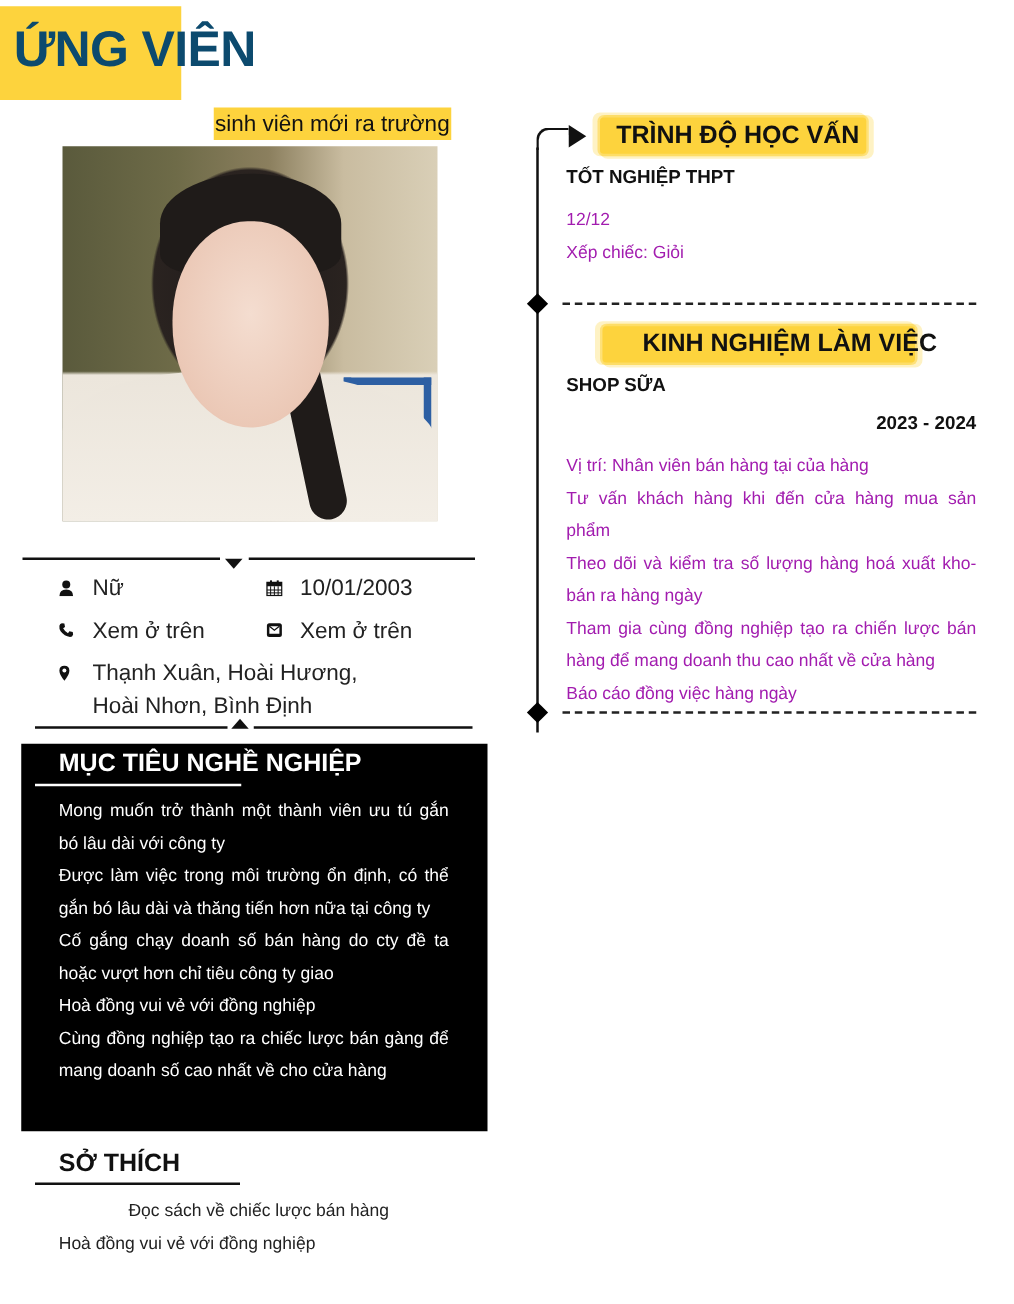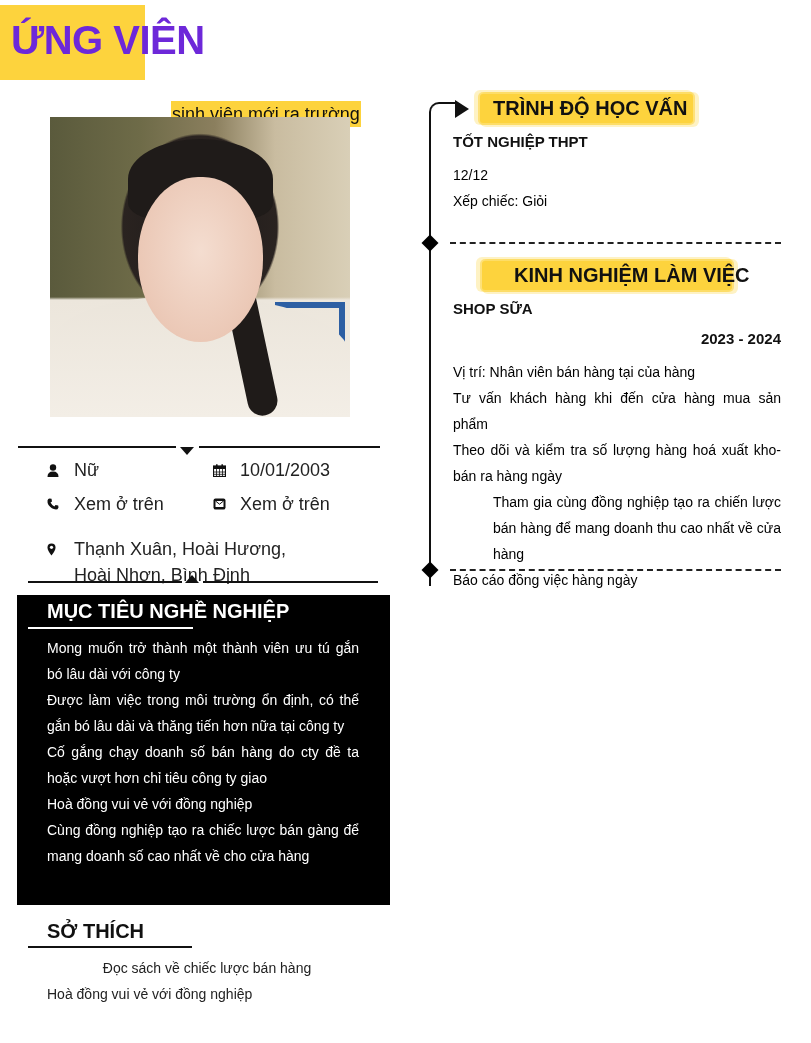--- a/index.html
+++ b/index.html
@@ -1,22 +1,22 @@
 <!DOCTYPE html>
 <html><head>
   <meta charset="utf-8">
   <style>
     * { margin: 0; padding: 0; box-sizing: border-box; }
     html, body { width: 811px; height: 1043px; background: #ffffff; overflow: hidden; }
     body { position: relative; font-family: "Liberation Sans", sans-serif; color: #111; }
 
     
     .name-bg { position: absolute; left: 0; top: 5px; width: 145px; height: 75px; background: #fdd33d; }
-    .name-text { position: absolute; left: 11px; top: 18px; font-size: 40px; font-weight: bold; color: #6d28d9; letter-spacing: -0.5px; white-space: nowrap; }
-    .subtitle { position: absolute; left: 171px; top: 86px; height: 26px; padding: 0 1px; background: #fdd33d; font-size: 18px; line-height: 26px; color: #111; white-space: nowrap; margin-top: 15px; }
+    .name-text { position: absolute; left: 11px; top: 18px; font-size: 40px; font-weight: bold; color: #0c4a6e; letter-spacing: -0.5px; white-space: nowrap; }
+    .subtitle { position: absolute; left: 171px; top: 86px; height: 26px; padding: 0 1px; background: #fdd33d; font-size: 18px; line-height: 26px; color: #111; white-space: nowrap; }
 
     
     .photo { position: absolute; left: 50px; top: 117px; width: 300px; height: 300px; overflow: hidden;
       background:
         radial-gradient(ellipse 70px 90px at 155px 130px, #f1d7c8 0%, #e6c4b2 60%, transparent 62%),
         radial-gradient(ellipse 110px 130px at 150px 110px, #1d1a1a 0%, #2a2320 70%, transparent 72%),
         linear-gradient(180deg, transparent 0%, transparent 60%, #ece6dc 61%, #f2ede4 100%),
         linear-gradient(90deg, #5a5a3c 0%, #6e6b48 30%, #8b7f5e 55%, #c9bca0 75%, #d9cfb7 100%);
     }
     .photo .shirt { position: absolute; left: 0; bottom: 0; width: 300px; height: 120px;
@@ -48,21 +48,21 @@
     .timeline-corner { position: absolute; left: 429px; top: 102px; width: 26px; height: 18px; border-top: 2px solid #111; border-left: 2px solid #111; border-top-left-radius: 10px; }
     .arrow-head { position: absolute; left: 455px; top: 100px; width: 0; height: 0; border-top: 9px solid transparent; border-bottom: 9px solid transparent; border-left: 14px solid #111; }
     .diamond { position: absolute; width: 12px; height: 12px; background: #000; transform: rotate(45deg); }
     .dash { position: absolute; height: 0; border-top: 2px dashed #222; }
 
     .brush { position: absolute; background: #fdd33d; border-radius: 3px;
       box-shadow: 0 0 0 2px rgba(253,211,61,0.55), 3px 1px 0 3px rgba(253,211,61,0.3), -3px -1px 0 3px rgba(253,211,61,0.3); }
     .brush-title { position: absolute; font-size: 20px; font-weight: bold; color: #111; white-space: nowrap; }
 
     .sub-head { position: absolute; font-size: 15px; font-weight: bold; color: #111; white-space: nowrap; }
-    .rtext { position: absolute; font-size: 14px; line-height: 26px; color: #000000; }
+    .rtext { position: absolute; font-size: 14px; line-height: 26px; color: #a21caf; }
   </style>
 </head>
 <body>
 
 <div class="name-bg"></div>
 <div class="name-text">ỨNG VIÊN</div>
 <div class="subtitle">sinh viên mới ra trường</div>
 
 <div class="photo" title="Ảnh chân dung ứng viên">
   <div class="blue"></div>
@@ -108,21 +108,21 @@
 <div class="info-item" style="left:213px; top:491px;">
   <span class="ico">
     <svg width="13" height="12" viewBox="0 0 13 12">
         <rect x="0.5" y="0.5" width="12" height="11" rx="2" fill="#111"></rect>
         <rect x="2.5" y="3" width="8" height="6" fill="#fff"></rect>
         <path d="M2.5 3 L6.5 6.2 L10.5 3" fill="none" stroke="#111" stroke-width="1"></path>
       </svg>
   </span>
   <span class="txt">Xem ở trên</span>
 </div>
-<div class="info-item" style="left:47px; top:536px;justify-content:flex-end;">
+<div class="info-item" style="left:47px; top:525px;justify-content:flex-end;">
   <span class="ico" style="align-items:center;">
     <svg width="9" height="13" viewBox="0 0 9 13">
         <path d="M4.5 0.5 Q8.5 0.5 8.5 4.5 Q8.5 7.5 4.5 12.5 Q0.5 7.5 0.5 4.5 Q0.5 0.5 4.5 0.5 Z" fill="#111"></path>
         <circle cx="4.5" cy="4.3" r="1.6" fill="#fff"></circle>
       </svg>
   </span>
   <span class="txt" style="width:240px;">Thạnh Xuân, Hoài Hương, Hoài Nhơn, Bình Định</span>
 </div>
 
 <div class="rule" style="left:28px; top:581px; width:154px;"></div>
@@ -164,18 +164,18 @@
 <div class="dash" style="left:450px; top:242px; width:331px;"></div>
 
 <div class="brush" style="left:482px; top:261px; width:250px; height:29px;"></div>
 <div class="brush-title" style="left:514px; top:264px;text-align:center;">KINH NGHIỆM LÀM VIỆC</div>
 <div class="sub-head" style="left:453px; top:300px;">SHOP SỮA</div>
 <div class="sub-head" style="right:30px; top:330px;">2023 - 2024</div>
 <div class="rtext" style="left:453px; top:359px; width:328px; text-align:justify;">
   <div>Vị trí: Nhân viên bán hàng tại của hàng</div>
   <div>Tư vấn khách hàng khi đến cửa hàng mua sản phẩm</div>
   <div style="text-align:justify;">Theo dõi và kiểm tra số lượng hàng hoá xuất kho-bán ra hàng ngày</div>
-  <div style="text-align:justify;margin-left:40px;">Tham gia cùng đồng nghiệp tạo ra chiến lược bán hàng để mang doanh thu cao nhất về cửa hàng</div>
+  <div style="text-align:justify;">Tham gia cùng đồng nghiệp tạo ra chiến lược bán hàng để mang doanh thu cao nhất về cửa hàng</div>
   <div>Báo cáo đồng việc hàng ngày</div>
 </div>
 
 <div class="diamond" style="left:424px; top:564px;"></div>
 <div class="dash" style="left:450px; top:569px; width:331px;"></div>
 
 </body></html>

